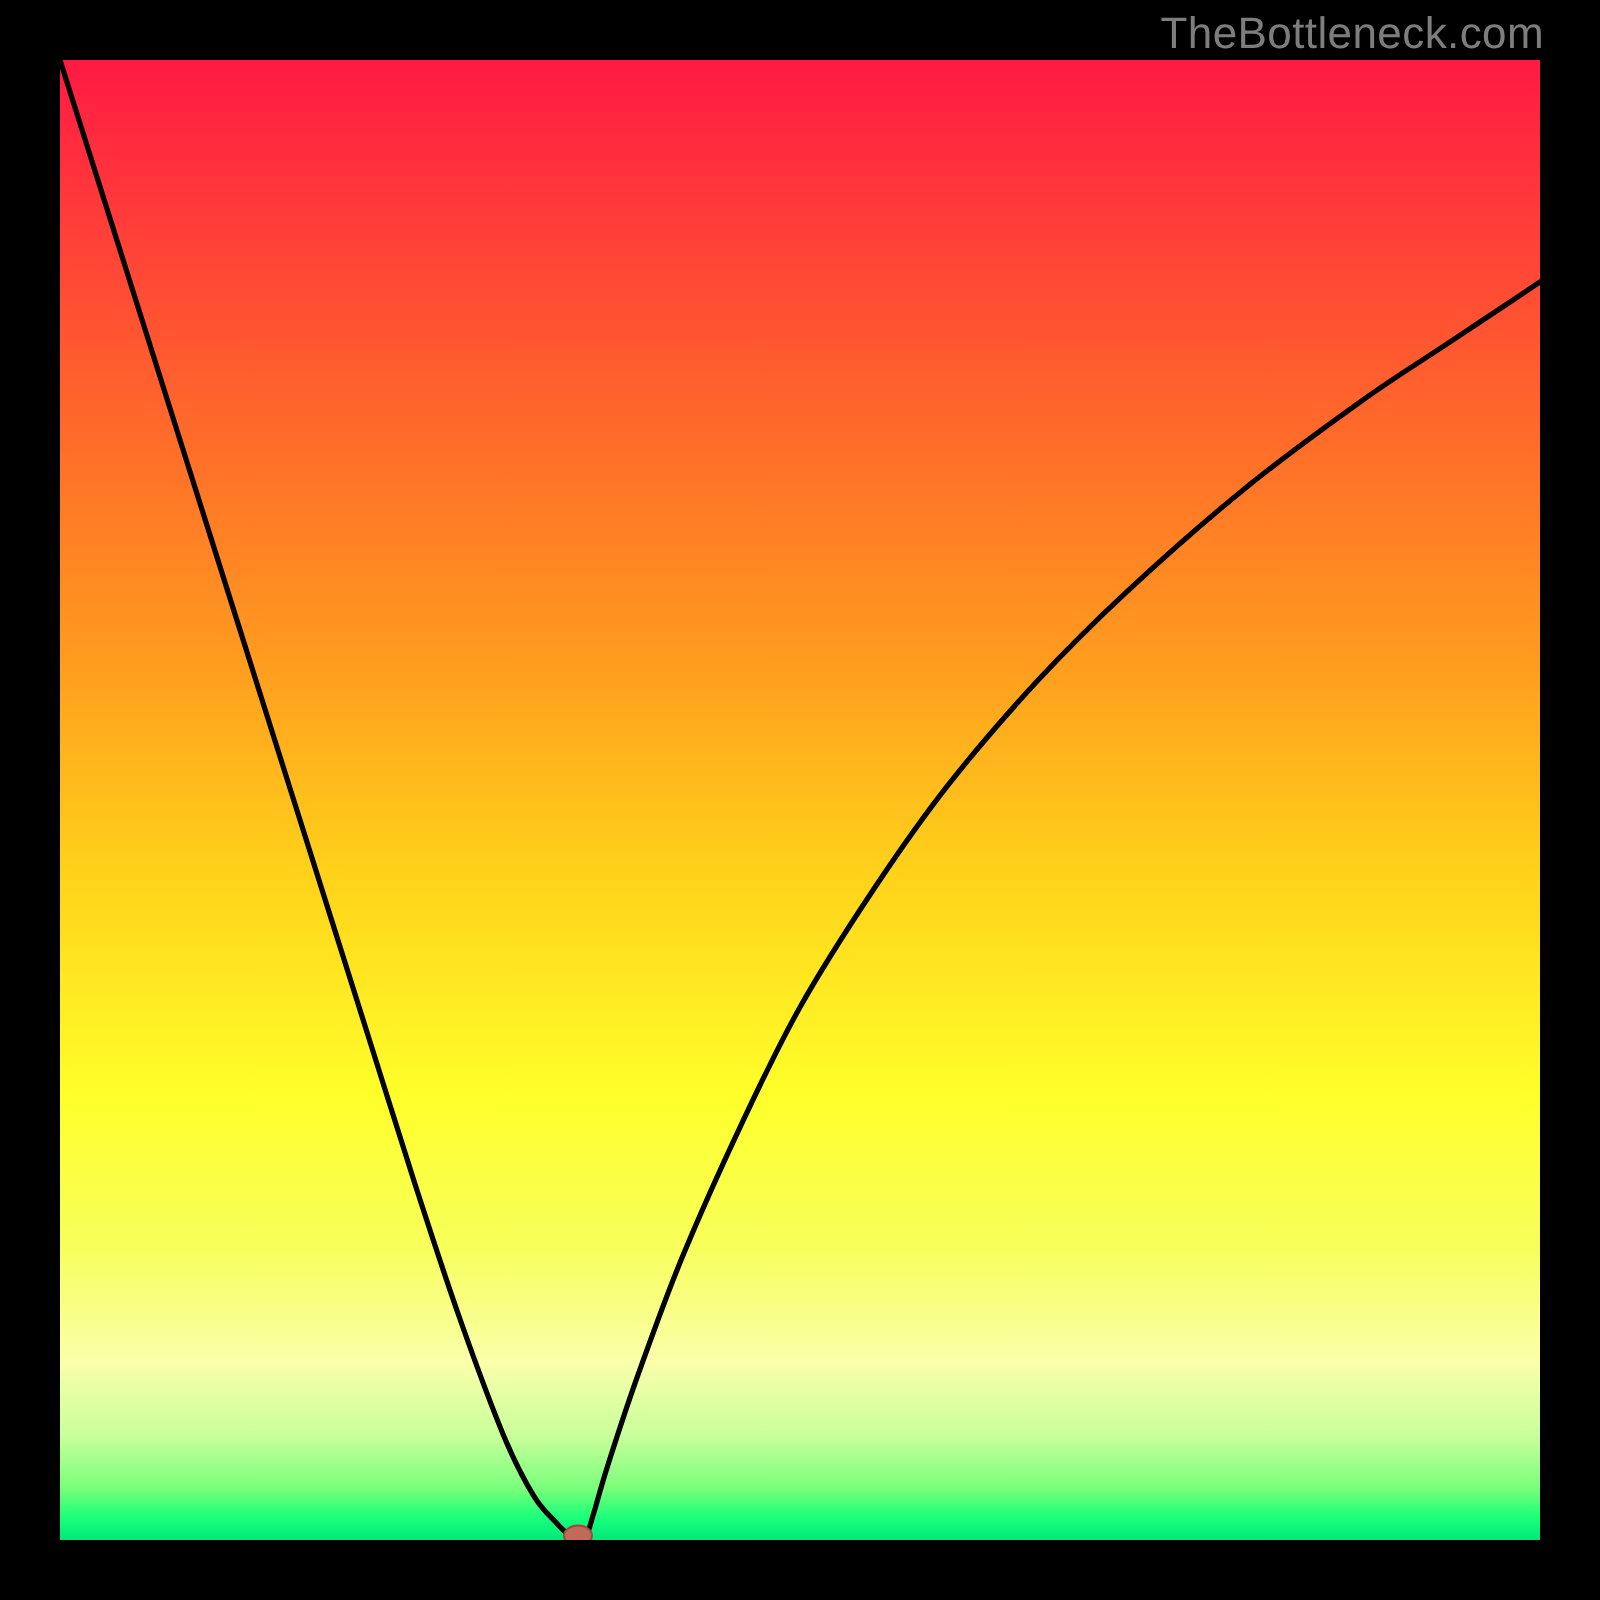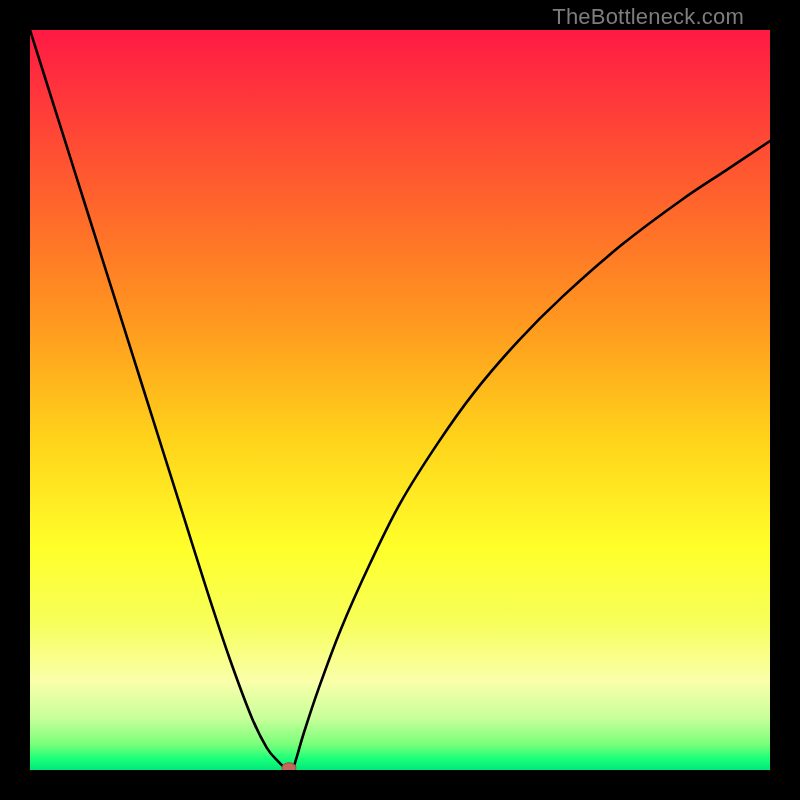--- a/index.html
+++ b/index.html
@@ -9,20 +9,21 @@
     height: 800px;
     overflow: hidden;
     background: #000;
     font-family: Arial, Helvetica, sans-serif;
   }
   .frame {
     position: relative;
     width: 756px;
     height: 800px;
     background: #000;
+    padding-left: 28px;
   }
   .plot-area {
     position: absolute;
     left: 30px;
     top: 30px;
     width: 740px;
     height: 740px;
   }
   .watermark {
     position: absolute;

